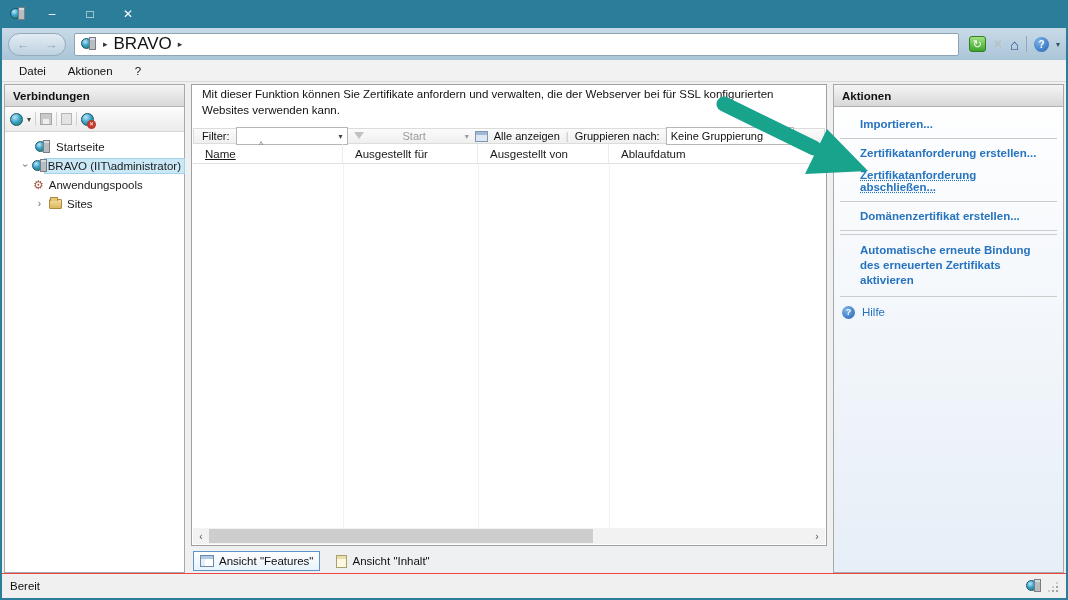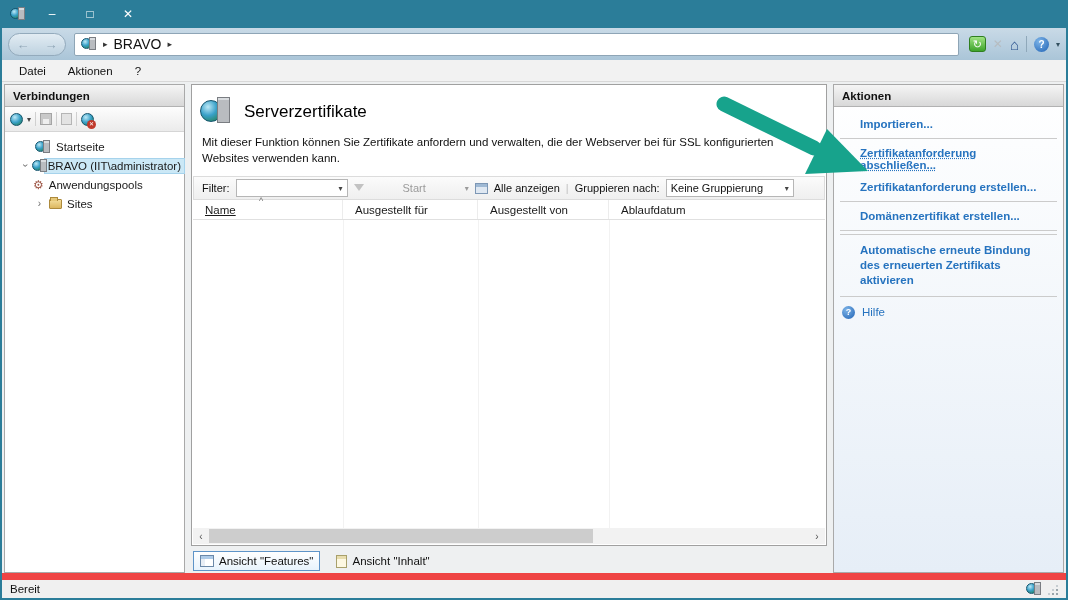--- a/index.html
+++ b/index.html
@@ -26,21 +26,21 @@
 
   
   .addressrow { height:32px; background:linear-gradient(#c9dae7,#aac5d8); display:flex; align-items:center;
                 padding:0 6px; flex:none; }
   .nav-pill { width:58px; height:23px; border-radius:12px; background:linear-gradient(#e2ecf3,#bed2e0);
               border:1px solid #93aabc; display:flex; align-items:center; justify-content:space-around; margin-right:8px; }
   .nav-pill span { color:#90a6b6; font-size:13px; line-height:1; }
   .addr-input { flex:1; height:23px; background:#ffffff; border:1px solid #8ea5b6; border-radius:2px;
                 display:flex; align-items:center; padding:0 6px; gap:6px; margin-right:10px; }
   .addr-input .crumb-sep { font-size:9px; color:#333; }
-  .addr-input .crumb { font-size:14px; color:#111; }
+  .addr-input .crumb { font-size:17px; color:#111; }
   .addr-tools { display:flex; align-items:center; gap:7px; }
   .tool-restart { width:17px; height:16px; border-radius:3px; background:linear-gradient(#9fe383,#3da32b);
                   border:1px solid #2f7f20; color:#fff; font-size:11px; text-align:center; line-height:14px; }
   .tool-stop { color:#b6bcc0; font-size:12px; }
   .tool-home { color:#274f8d; font-size:15px; line-height:1; }
   .tool-divider { width:1px; height:16px; background:#8fa8ba; }
   .tool-help { width:15px; height:15px; border-radius:50%; background:radial-gradient(circle at 35% 30%, #7db4e8, #1f62b4);
                color:#fff; font-size:10px; font-weight:bold; text-align:center; line-height:15px; }
   .tool-caret { font-size:8px; color:#33505f; }
 
@@ -81,21 +81,21 @@
             background:#e6c878; border:1px solid #ad8a3c; border-bottom:none; }
   .indent1 { padding-left:30px; } .indent0 { padding-left:18px; } .indent2 { padding-left:28px; }
 
   
   .center-col { width:636px; display:flex; flex-direction:column; flex:none; }
   .main-panel { flex:1; background:#ffffff; border:1px solid #a0a0a0; display:flex; flex-direction:column; min-height:0; }
   .main-head { display:flex; align-items:center; gap:12px; padding:12px 10px 6px 8px; }
   .main-title { font-size:17px; color:#000; font-weight:normal; }
   .main-desc { font-size:11.5px; color:#111; line-height:1.35; margin:2px 10px 8px 10px; width:606px; }
 
-  .filter-bar { height:24px; margin:2px 1px 0 1px; background:linear-gradient(#fbfbfb,#efefef);
+  .filter-bar { height:16px; margin:2px 1px 0 1px; background:linear-gradient(#fbfbfb,#efefef);
                 border:1px solid #dcdcdc; display:flex; align-items:center; padding:0 8px; gap:6px;
                 font-size:11px; color:#111; }
   .combo { background:#fff; border:1px solid #b6b6b6; height:18px; display:flex; align-items:center;
            justify-content:space-between; padding:0 4px; }
   .combo .caret { font-size:8px; color:#444; }
   .combo.filter-combo { width:112px; }
   .combo.group-combo { width:128px; }
   .funnel { width:0; height:0; border-left:5px solid transparent; border-right:5px solid transparent;
             border-top:7px solid #c2c2c2; position:relative; top:-1px; }
   .dis-text { color:#9b9b9b;margin-left:33px; }
@@ -130,21 +130,21 @@
   .action-link { display:block; color:#2673bf; text-decoration:none; padding:5px 6px 5px 22px; cursor:pointer;font-weight:bold; }
   .action-link.hovered { text-decoration:underline; text-decoration-style:dotted; }
   .action-sep { border:none; border-top:1px solid #cbcbcb; margin:3px 2px; }
   .action-multiline { width:208px; line-height:1.3; }
   .help-row { display:flex; align-items:flex-start; gap:7px; padding:6px 6px 5px 4px; cursor:pointer; }
   .help-ic { width:13px; height:13px; border-radius:50%; background:radial-gradient(circle at 35% 30%, #7db4e8, #1f62b4);
              color:#fff; font-size:9px; font-weight:bold; text-align:center; line-height:13px; flex:none; }
   .help-label { color:#2673bf; }
 
   
-  .statusbar { height:25px; background:#f0f0f0; border-top:7px solid #ef4444; display:flex; align-items:center;
+  .statusbar { height:25px; background:#f0f0f0; border-top:1px solid #ef4444; display:flex; align-items:center;
                padding:0 8px; font-size:11.5px; color:#111; flex:none; }
   .statusbar .spacer { flex:1; }
   .grip { width:12px; height:12px; position:relative; margin-left:4px; }
   .grip::before { content:""; position:absolute; right:0; bottom:0; width:2px; height:2px; background:#9aa4aa;
       box-shadow:-4px 0 #9aa4aa, 0 -4px #9aa4aa, -8px 0 #c7cdd1, -4px -4px #c7cdd1, 0 -8px #c7cdd1; }
 
   
   .callout-arrow { position:absolute; left:700px; top:92px; width:180px; height:100px; z-index:50; pointer-events:none; }
 </style>
 </head>
@@ -229,27 +229,20 @@
         <div class="tree-row indent1">
           <span class="expander">›</span>
           <span class="folder"></span>
           <span class="tree-label">Sites</span>
         </div>
       </div>
     </div>
 
     <div class="center-col">
       <div class="main-panel">
-        <div class="main-head">
-          <span class="icon-iis big">
-              <span class="globe"></span>
-              <span class="server"></span>
-            </span>
-          <span class="main-title">Serverzertifikate</span>
-        </div>
         <div class="main-desc">Mit dieser Funktion können Sie Zertifikate anfordern und verwalten, die der Webserver bei für SSL konfigurierten Websites verwenden kann.</div>
 
         <div class="filter-bar">
           <span>Filter:</span>
           <div class="combo filter-combo">
             <span></span>
               <span class="caret">▾</span>
           </div>
           <span class="funnel"></span>
           <span class="dis-text">Start</span>
@@ -297,22 +290,22 @@
           <span>Ansicht "Inhalt"</span>
         </div>
       </div>
     </div>
 
     <div class="actions-panel">
       <div class="panel-header">Aktionen</div>
       <div class="actions-body">
         <a class="action-link">Importieren...</a>
         <hr class="action-sep">
+        <a class="action-link">Zertifikatanforderung erstellen...</a>
         <a class="action-link hovered">Zertifikatanforderung abschließen...</a>
-        <a class="action-link">Zertifikatanforderung erstellen...</a>
         <hr class="action-sep">
         <a class="action-link">Domänenzertifikat erstellen...</a>
         <hr class="action-sep">
         <hr class="action-sep">
         <a class="action-link action-multiline">Automatische erneute Bindung des erneuerten Zertifikats aktivieren</a>
         <hr class="action-sep">
         <div class="help-row">
           <span class="help-ic">?</span>
           <span class="help-label">Hilfe</span>
         </div>

